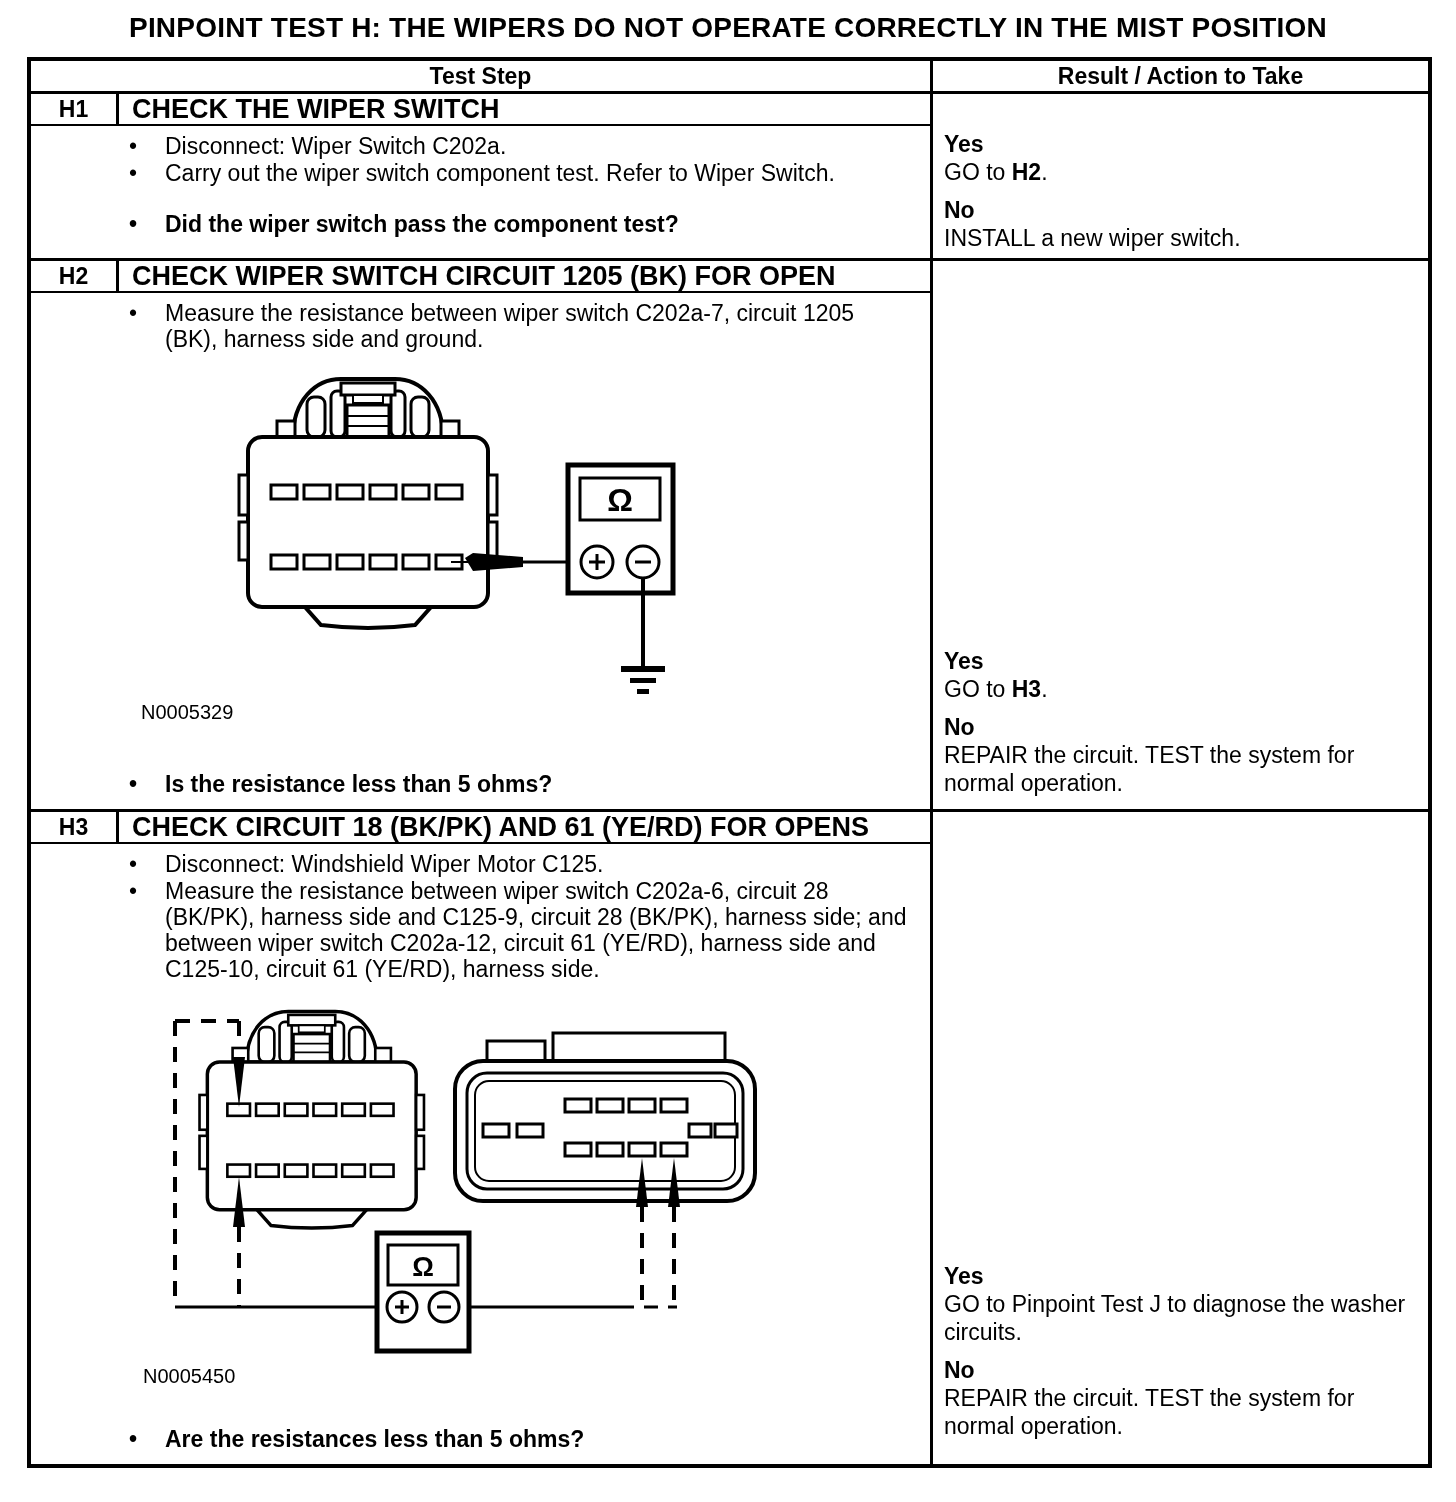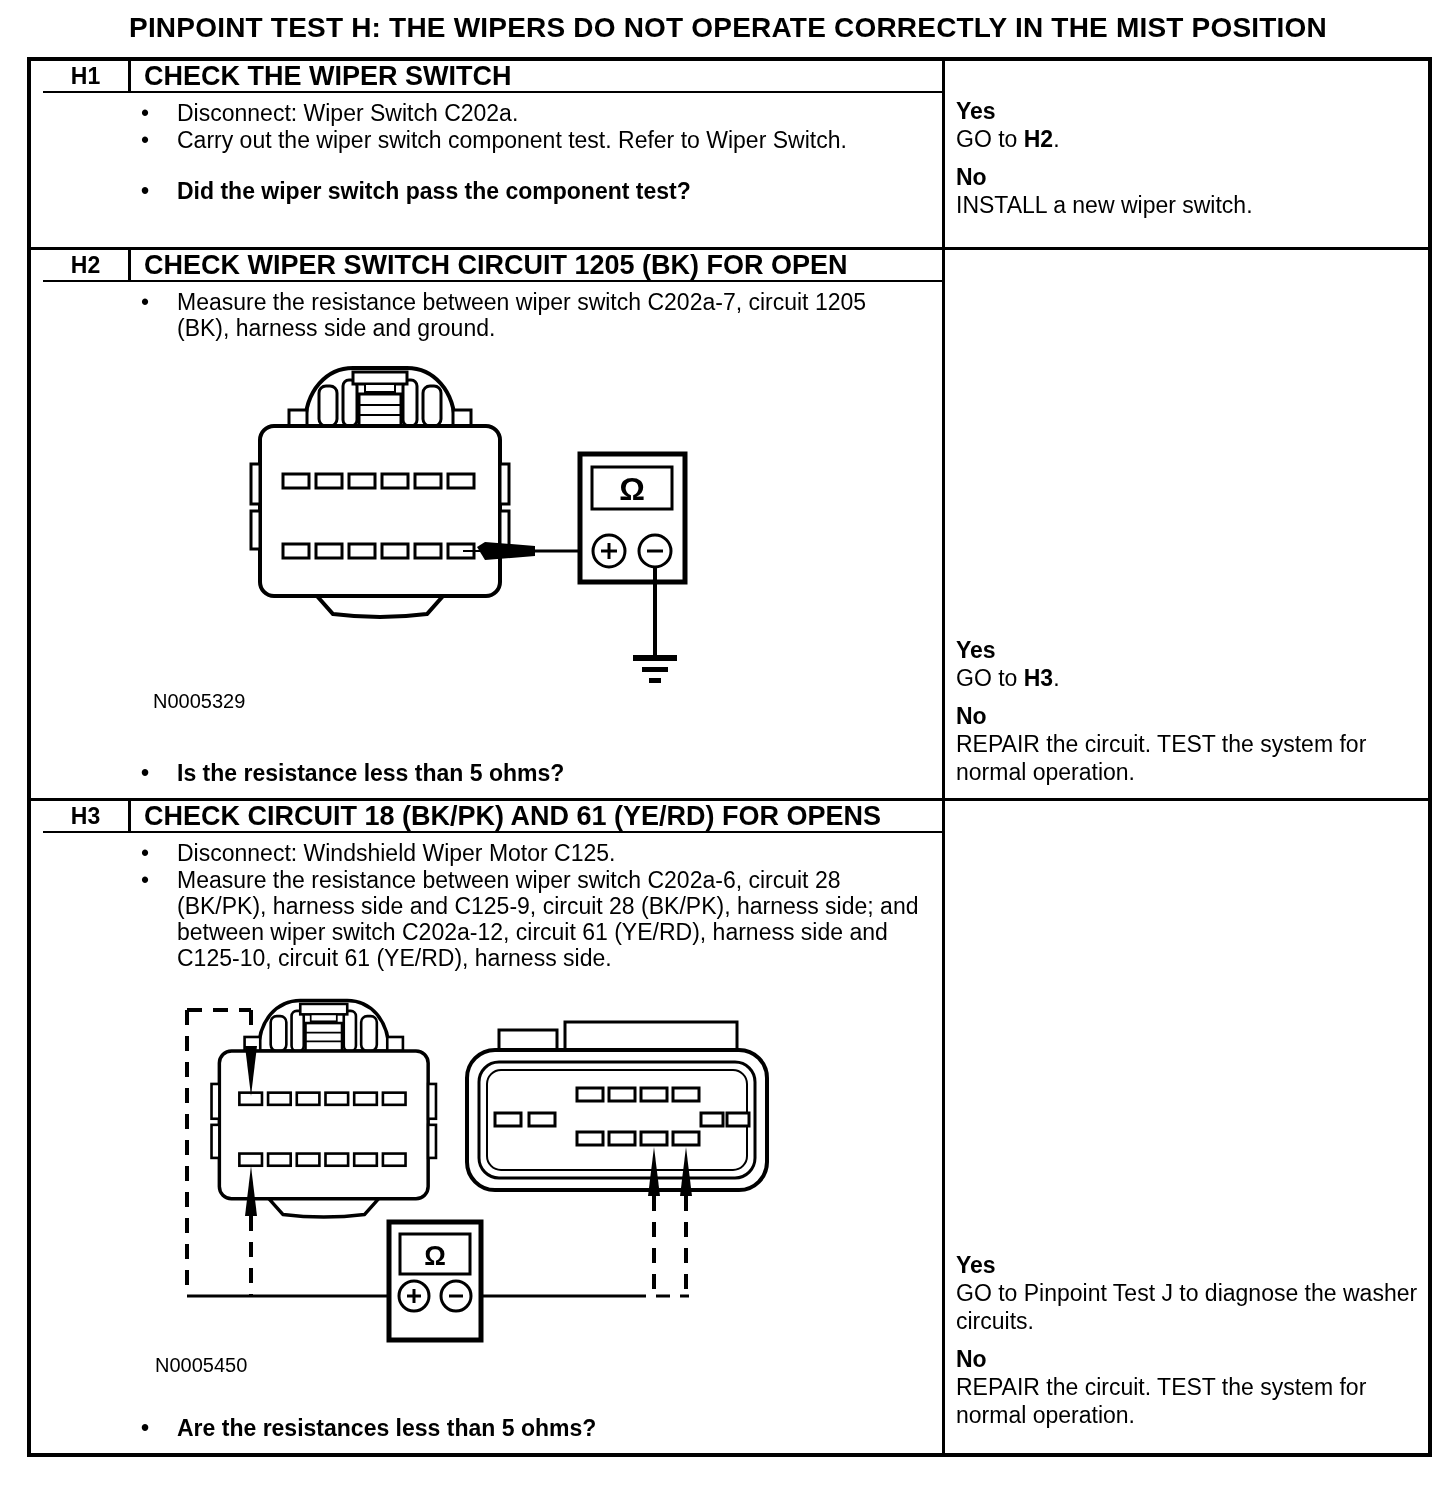--- a/index.html
+++ b/index.html
@@ -4,28 +4,28 @@
 <style>
   html,body{margin:0;padding:0;background:#fff;}
   body{width:1456px;height:1502px;overflow:hidden;color:#000;
        font-family:"Liberation Sans","DejaVu Sans",sans-serif;}
   .page-title{padding-top:12px;text-align:center;font-weight:bold;font-size:28px;letter-spacing:.2px;}
   .pp-table{margin:13px 24px 0 27px;border:4px solid #000;}
   .hdr-row{display:flex;border-bottom:3px solid #000;}
   .hdr-cell{font-weight:bold;font-size:23px;text-align:center;height:30px;line-height:30px;}
   .hdr-left{width:899px;border-right:3px solid #000;}
   .hdr-right{flex:1;}
-  .step-row{display:flex;border-bottom:3px solid #000;padding-left:12px;}
+  .step-row{display:flex;border-bottom:3px solid #000;}
   .step-row:last-child{border-bottom:none;}
   .step-left{width:899px;border-right:3px solid #000;display:flex;flex-direction:column;}
   .strip{display:flex;height:30px;border-bottom:2px solid #000;flex:none;}
   .step-id{width:85px;border-right:3px solid #000;text-align:center;font-weight:bold;font-size:23px;line-height:30px;flex:none;}
   .step-title{font-weight:bold;font-size:27px;line-height:30px;padding-left:13px;white-space:nowrap;}
   .step-body{display:flex;flex-direction:column;}
-  .h1-body{height:154px;}
+  .h1-body{height:132px;}
   .h2-body{height:516px;}
   .h3-body{height:620px;}
   .bullets{padding-top:7px;}
   .bullet{position:relative;margin-left:96px;padding-left:38px;width:742px;font-size:23px;line-height:26px;margin-bottom:1px;}
   .bullet::before{content:"\2022";position:absolute;left:2px;top:0;font-size:23px;}
   .question{font-weight:bold;}
   .q-h1{margin-top:24px;}
   .q-pin{margin-top:auto;margin-bottom:12px;}
   .diagram{flex:none;}
   .diag-1{margin:14px 0 0 82px;}
@@ -42,20 +42,24 @@
   .ohm-sym{font-size:32px;font-weight:bold;}
   .ohm-sym2{font-size:27px;font-weight:bold;}
 </style>
 </head>
 <body>
 
 <div class="page-title">PINPOINT TEST H: THE WIPERS DO NOT OPERATE CORRECTLY IN THE MIST POSITION</div>
 
 <div class="pp-table">
 
+  <div class="hdr-row">
+    <div class="hdr-cell hdr-left">Test Step</div>
+    <div class="hdr-cell hdr-right">Result / Action to Take</div>
+  </div>
 
   <div class="step-row">
     <div class="step-left">
       <div class="strip">
         <div class="step-id">H1</div>
         <div class="step-title">CHECK THE WIPER SWITCH</div>
       </div>
       <div class="step-body h1-body">
         <div class="bullets">
           <div class="bullet">Disconnect: Wiper Switch C202a.</div>

